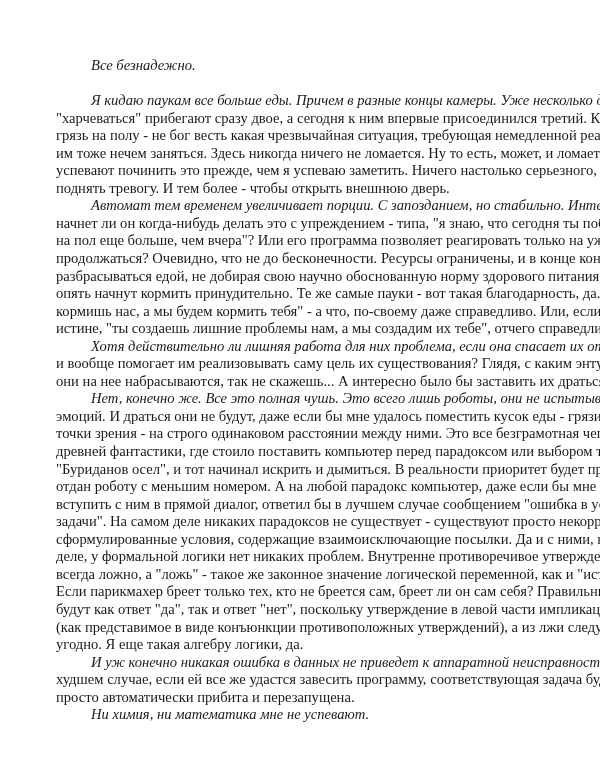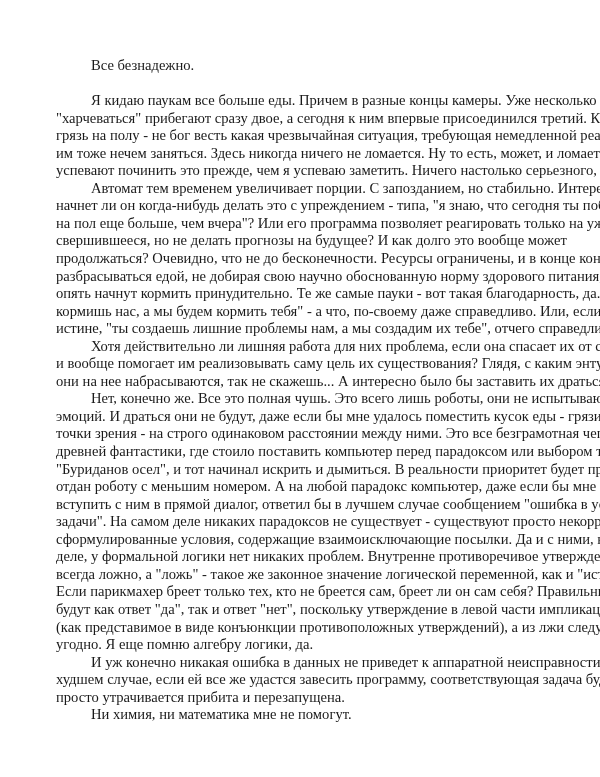--- a/index.html
+++ b/index.html
@@ -8,43 +8,43 @@
     position: absolute;
     left: 56px;
     top: 57px;
     width: 492px;
     font-family: "Liberation Serif", "DejaVu Serif", serif;
     font-size: 14.6px;
     line-height: 17.55px;
     color: #1a1a1a;
   }
   .line { white-space: nowrap; display: block; height: 17.55px; }
-  .indent { padding-left: 35px; }
+  .indent { padding-left: 35px; font-style: italic; }
   .gap { height: 17.55px; display: block; }
 </style>
 </head>
 <body>
 
 <div class="page">
   <span class="line indent">Все безнадежно.</span>
   <span class="gap"></span>
 
   <div>
     <span class="line indent">Я кидаю паукам все больше еды. Причем в разные концы камеры. Уже несколько дней</span>
     <span class="line">"харчеваться" прибегают сразу двое, а сегодня к ним впервые присоединился третий. Конечно,</span>
     <span class="line">грязь на полу - не бог весть какая чрезвычайная ситуация, требующая немедленной реакции, но</span>
     <span class="line">им тоже нечем заняться. Здесь никогда ничего не ломается. Ну то есть, может, и ломается, но они</span>
     <span class="line">успевают починить это прежде, чем я успеваю заметить. Ничего настолько серьезного, чтобы</span>
+    <span class="line">поднять тревогу. И тем более - чтобы открыть внешнюю дверь.</span>
   </div>
 
   <div>
     <span class="line indent">Автомат тем временем увеличивает порции. С запозданием, но стабильно. Интересно,</span>
     <span class="line">начнет ли он когда-нибудь делать это с упреждением - типа, "я знаю, что сегодня ты побросаешь</span>
     <span class="line">на пол еще больше, чем вчера"? Или его программа позволяет реагировать только на уже</span>
-    <span class="line">свершившееся, но не делать прогнозы на будущее? И как долго это вообще может</span>
     <span class="line">продолжаться? Очевидно, что не до бесконечности. Ресурсы ограничены, и в конце концов меня</span>
     <span class="line">разбрасываться едой, не добирая свою научно обоснованную норму здорового питания, меня</span>
     <span class="line">опять начнут кормить принудительно. Те же самые пауки - вот такая благодарность, да. "Ты</span>
     <span class="line">кормишь нас, а мы будем кормить тебя" - а что, по-своему даже справедливо. Или, если ближе к</span>
     <span class="line">истине, "ты создаешь лишние проблемы нам, а мы создадим их тебе", отчего справедливость не</span>
   </div>
 
   <div>
     <span class="line indent">Хотя действительно ли лишняя работа для них проблема, если она спасает их от скуки, да</span>
     <span class="line">и вообще помогает им реализовывать саму цель их существования? Глядя, с каким энтузиазмом</span>
@@ -59,28 +59,28 @@
     <span class="line">"Буриданов осел", и тот начинал искрить и дымиться. В реальности приоритет будет просто</span>
     <span class="line">отдан роботу с меньшим номером. А на любой парадокс компьютер, даже если бы мне удалось</span>
     <span class="line">вступить с ним в прямой диалог, ответил бы в лучшем случае сообщением "ошибка в условиях</span>
     <span class="line">задачи". На самом деле никаких парадоксов не существует - существуют просто некорректно</span>
     <span class="line">сформулированные условия, содержащие взаимоисключающие посылки. Да и с ними, на самом</span>
     <span class="line">деле, у формальной логики нет никаких проблем. Внутренне противоречивое утверждение</span>
     <span class="line">всегда ложно, а "ложь" - такое же законное значение логической переменной, как и "истина".</span>
     <span class="line">Если парикмахер бреет только тех, кто не бреется сам, бреет ли он сам себя? Правильными</span>
     <span class="line">будут как ответ "да", так и ответ "нет", поскольку утверждение в левой части импликации ложно</span>
     <span class="line">(как представимое в виде конъюнкции противоположных утверждений), а из лжи следует что</span>
-    <span class="line">угодно. Я еще помню алгебру логики, да.</span>
+    <span class="line">угодно. Я еще такая алгебру логики, да.</span>
   </div>
 
   <div>
     <span class="line indent">И уж конечно никакая ошибка в данных не приведет к аппаратной неисправности. В</span>
     <span class="line">худшем случае, если ей все же удастся завесить программу, соответствующая задача будет</span>
-    <span class="line">просто утрачивается прибита и перезапущена.</span>
+    <span class="line">просто автоматически прибита и перезапущена.</span>
   </div>
 
   <div>
-    <span class="line indent">Ни химия, ни математика мне не помогут.</span>
+    <span class="line indent">Ни химия, ни математика мне не успевают.</span>
   </div>
 
   <span class="gap"></span>
 
 </div>
 
 </body></html>

